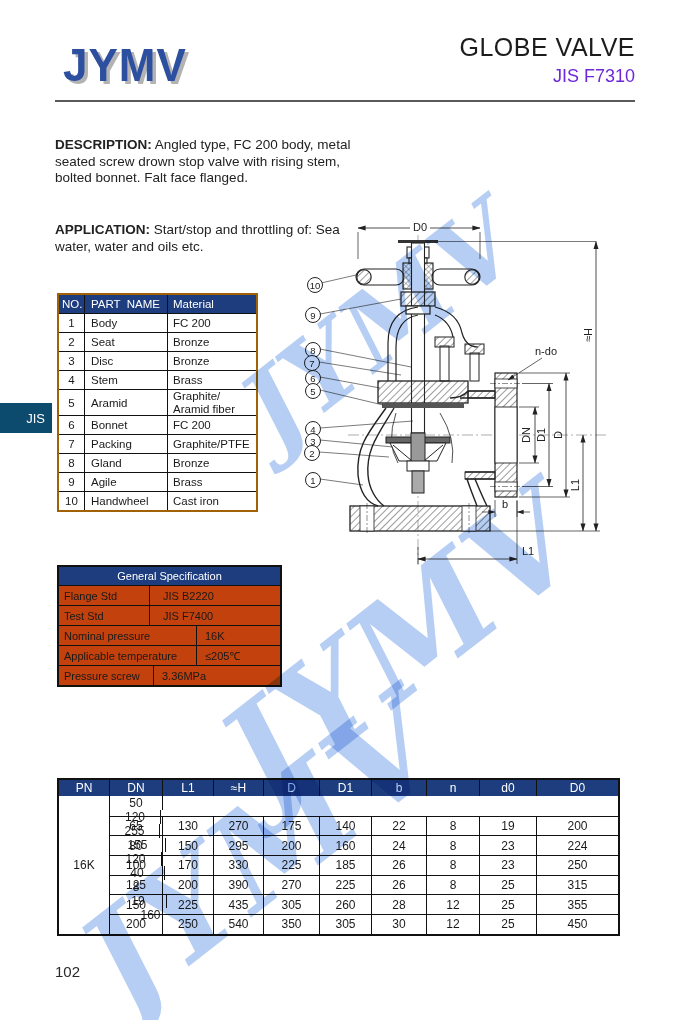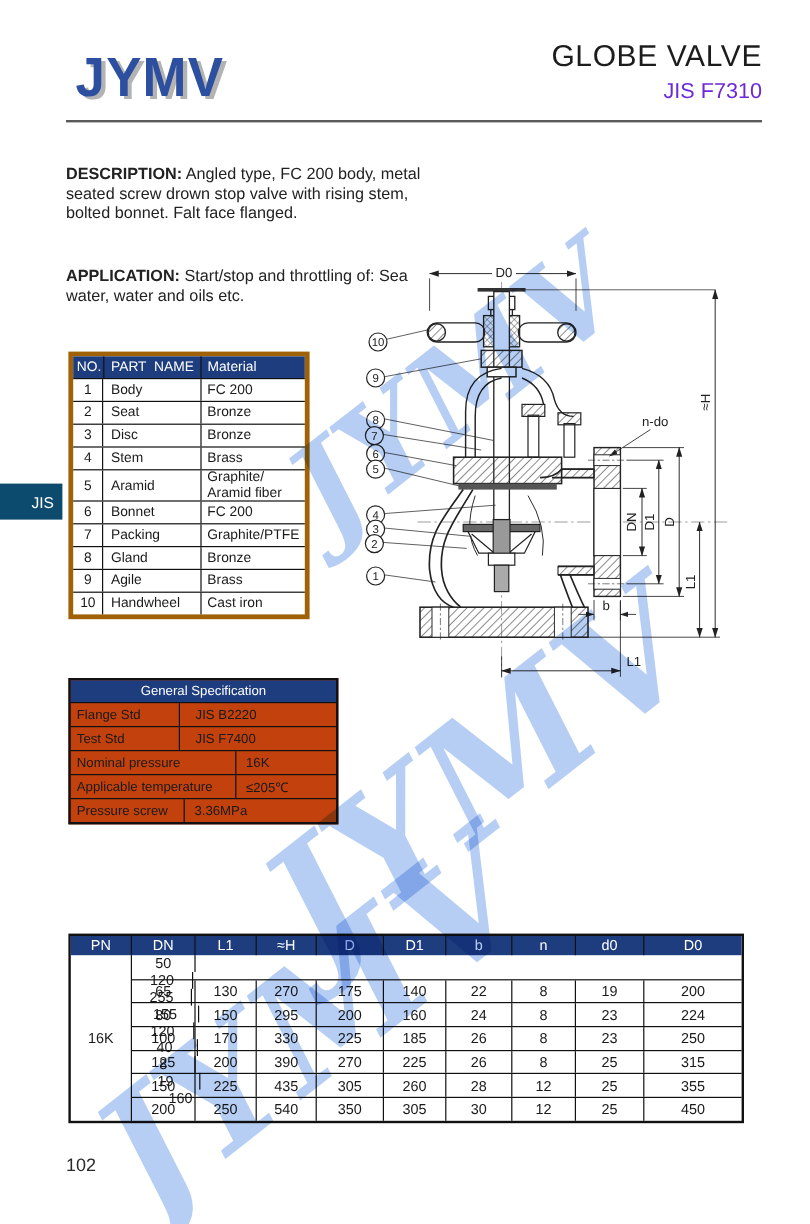--- a/index.html
+++ b/index.html
@@ -32,21 +32,21 @@
   #appl { top:222px; }
   
   .jis-tab {
     position:absolute; left:0; top:403px; width:52px; height:30px;
     background:#0c4a6e; color:#fff; font-size:13px;
     display:flex; align-items:center; justify-content:flex-end; padding-right:7px;
   }
   
   .cell { display:flex; align-items:center; justify-content:center; }
   
-  .parts-table { position:absolute; left:57px; top:293px; width:201px; border:4px solid #a16207; background:#fff; font-size:11.5px; }
+  .parts-table { position:absolute; left:57px; top:293px; width:201px; border:2px solid #a16207; background:#fff; font-size:11.5px; }
   .pt-header { display:flex; background:#1d3d7e; color:#fff; height:18px; }
   .pt-header .cell { white-space:pre; justify-content:flex-start; padding-left:4px; }
   .pt-body .trow { display:flex; border-top:1px solid #111; min-height:19px; }
   .parts-table .cell:nth-child(1) { width:26px; justify-content:center; padding-left:0; border-right:1px solid #111; }
   .parts-table .cell:nth-child(2) { width:83px; justify-content:flex-start; padding-left:6px; border-right:1px solid #111; }
   .parts-table .cell:nth-child(3) { width:88px; justify-content:flex-start; padding-left:5px; white-space:pre-line; line-height:12.5px; }
   .pt-header .cell:nth-child(1) { justify-content:flex-start; padding-left:3px; }
   
   .spec-table { position:absolute; left:57px; top:565px; width:225px; border:2px solid #111; background:#c2410c; font-size:11px; }
   .spec-title { height:18px; background:#1d3d7e; color:#fff; display:flex; align-items:center; justify-content:center; }

